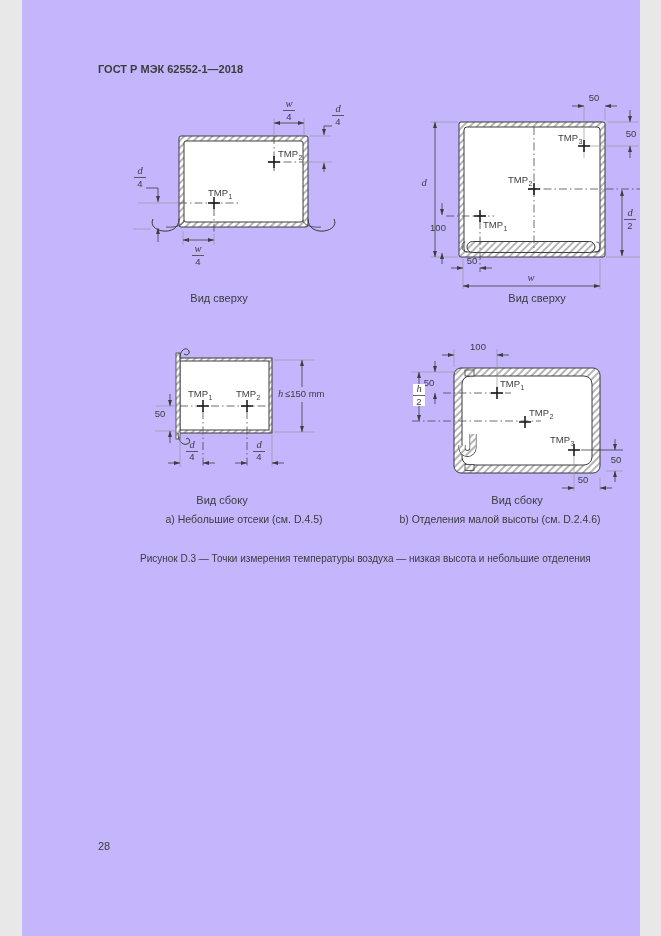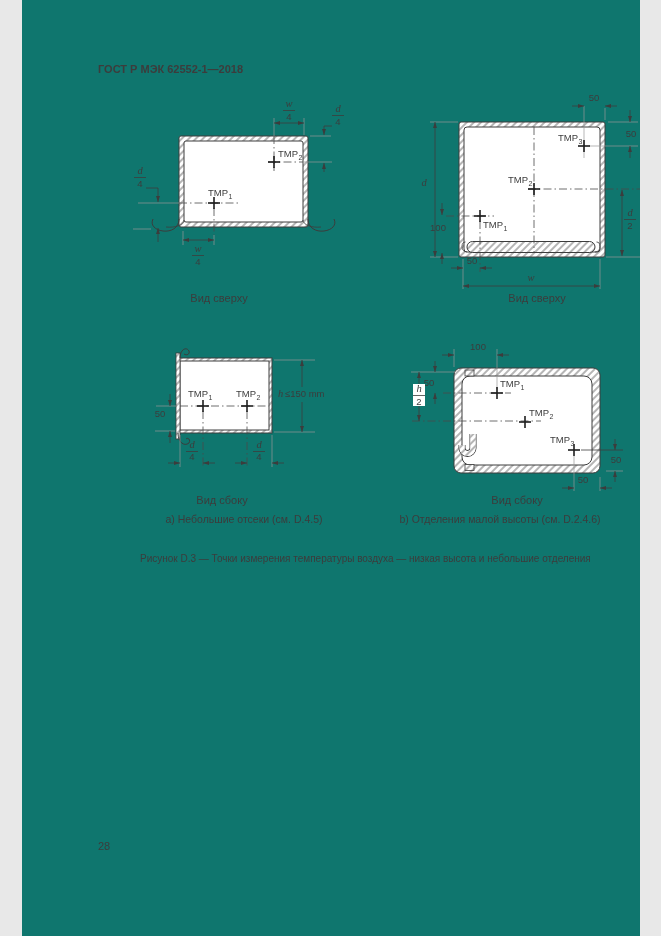--- a/index.html
+++ b/index.html
@@ -1,16 +1,16 @@
 <!DOCTYPE html>
 <html><head>
 <meta charset="utf-8">
 <style>
   html,body{margin:0;padding:0;background:#e8e8e8;}
-  .page{position:relative;width:618px;height:936px;background:#0f766e;margin:0 auto;
+  .page{position:relative;width:618px;height:936px;background:#c4b5fd;margin:0 auto;
         font-family:"Liberation Sans",sans-serif;overflow:hidden;text-align:right;}
   svg{position:absolute;left:0;top:0;}
   svg text{fill:#3c3c3c;font-family:"Liberation Sans",sans-serif;font-size:9.5px;}
   .hdr{font-size:11px;font-weight:bold;}
   .pagenum{font-size:11px;}
   .cap{font-size:10.5px;}
   .figcap{font-size:10px;}
   .view{font-size:11px;}
   .sub{font-size:7px;}
   .it{font-family:"Liberation Serif",serif;font-style:italic;font-size:10.5px;}

